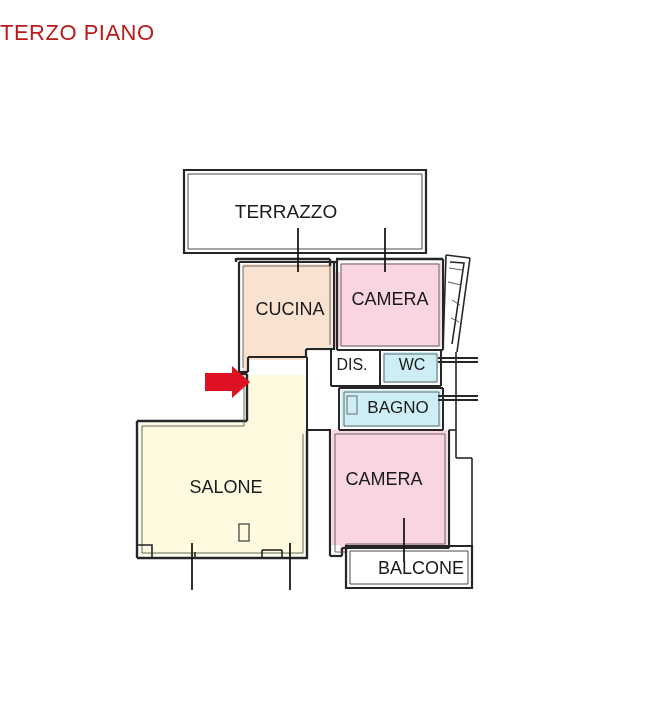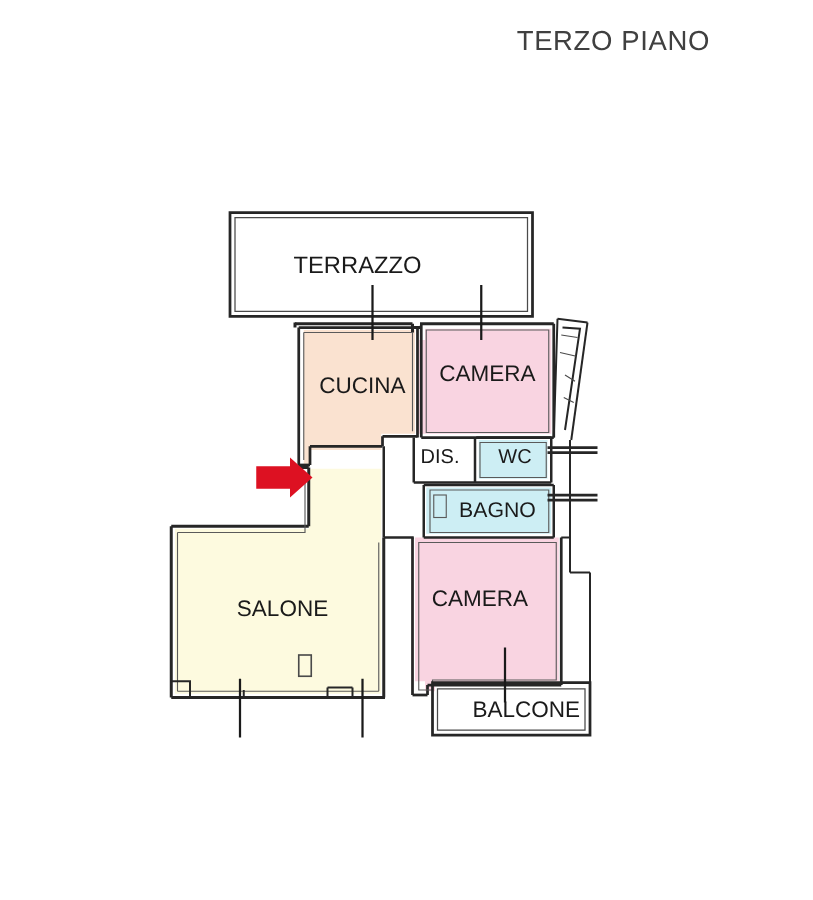--- a/index.html
+++ b/index.html
@@ -12,24 +12,24 @@
     height: 720px;
     position: relative;
     font-family: "Liberation Sans", sans-serif;
     overflow: hidden;
   }
   #plan-title {
     position: absolute;
     left: 0;
     top: 20px;
     width: 568px;
-    text-align: right;
+    text-align: left;
     font-size: 22px;
     letter-spacing: 0.5px;
-    color: #404040;
+    color: #b91c1c;
     font-family: "Liberation Sans", sans-serif;
   }
   #floorplan-canvas {
     position: absolute;
     left: 0;
     top: 0;
     width: 650px;
     height: 720px;
   }
   .room-label {

